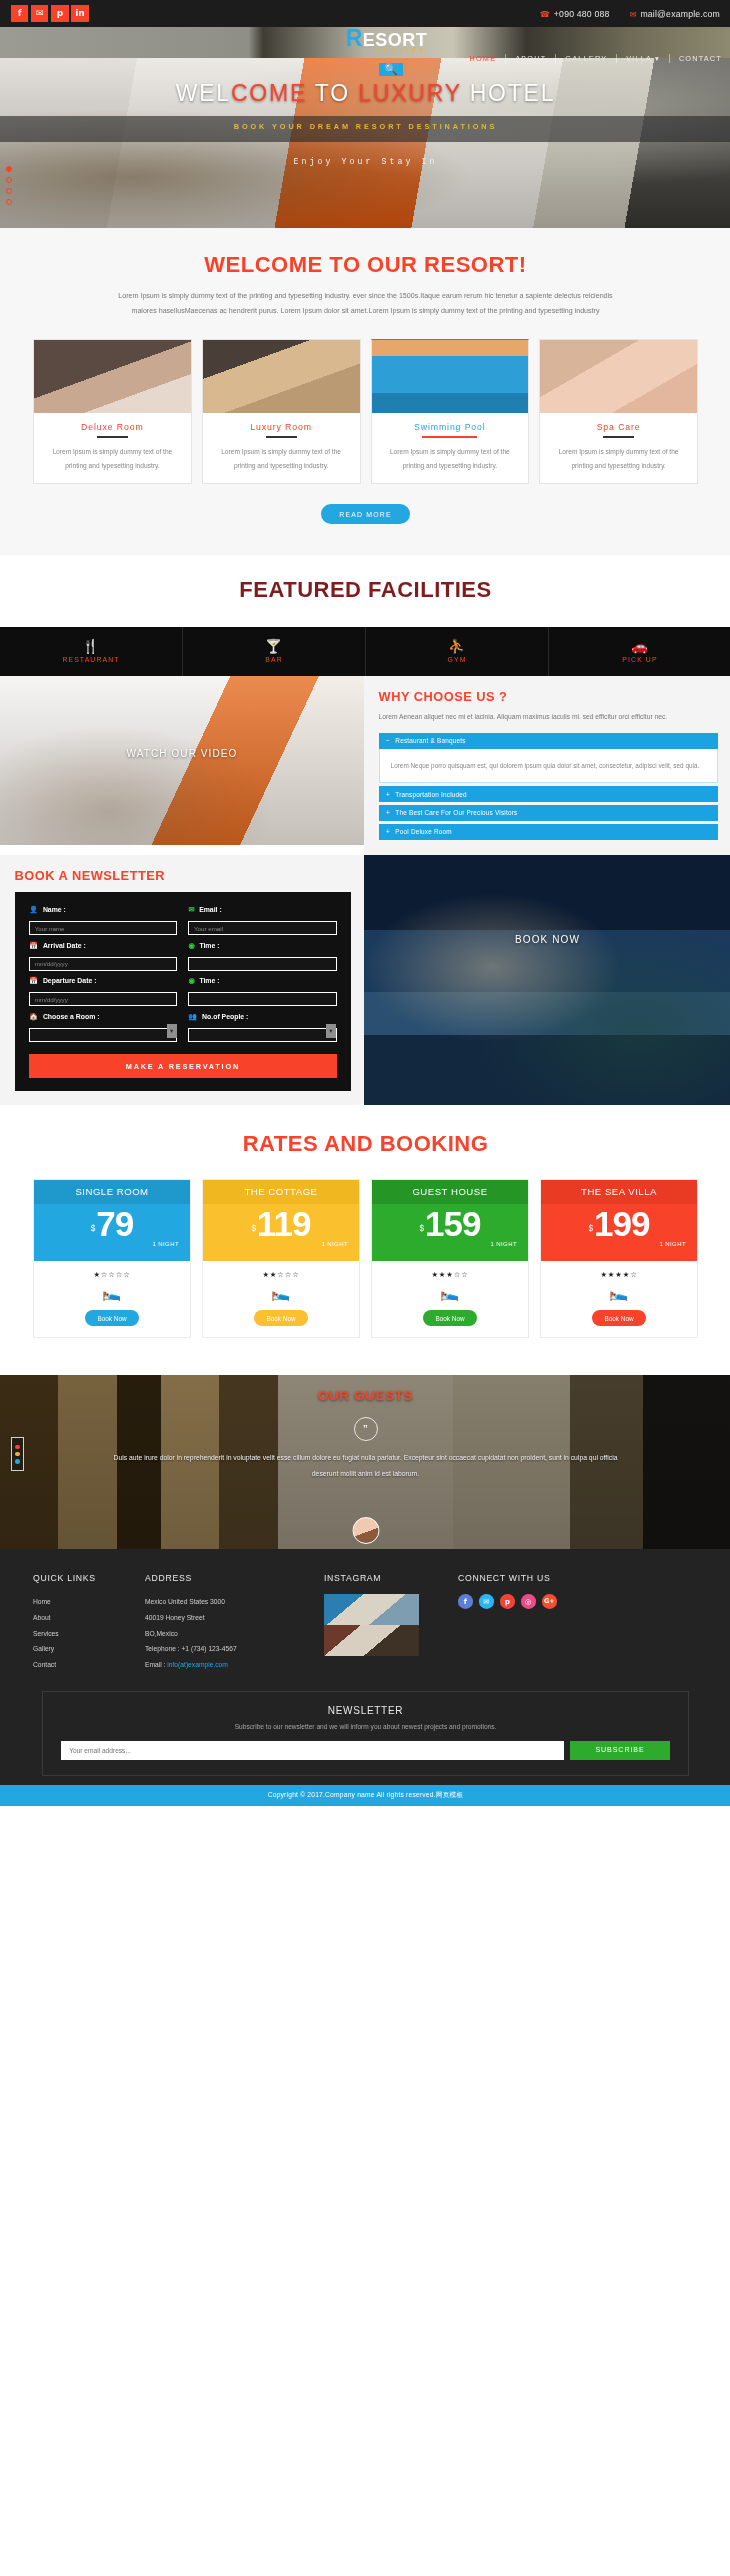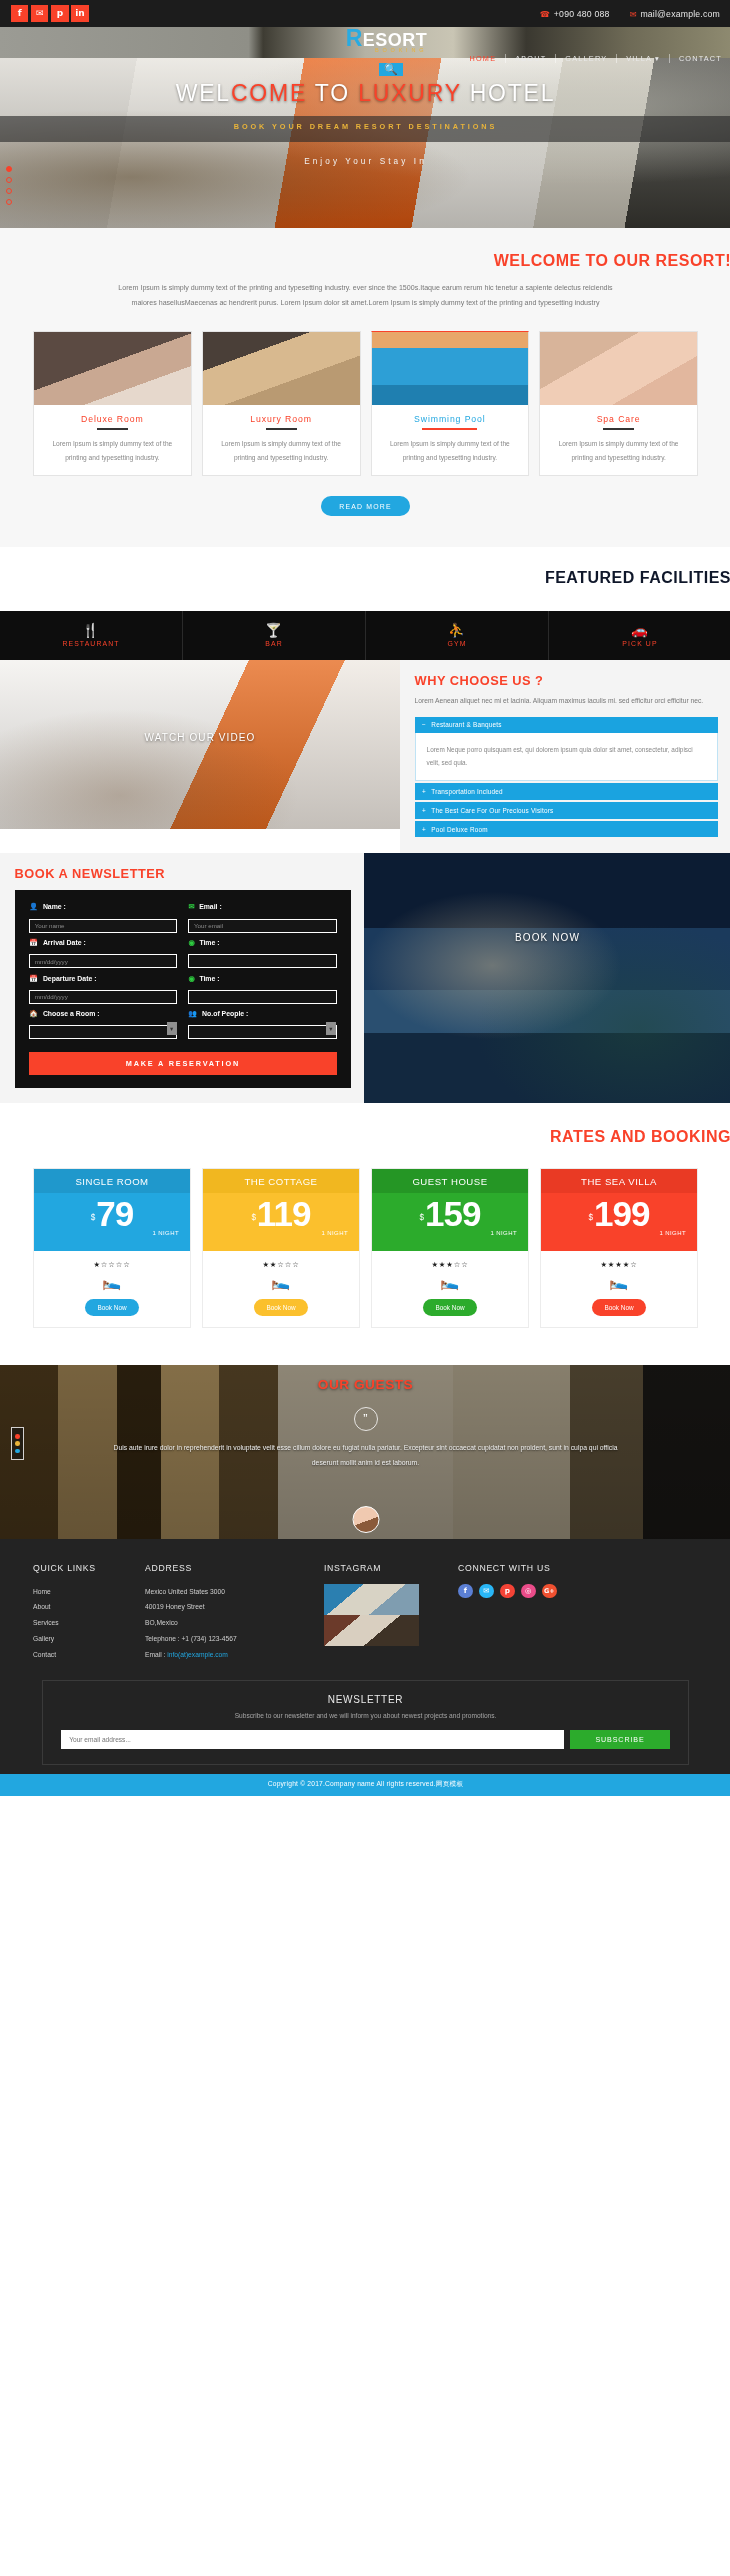--- a/index.html
+++ b/index.html
@@ -70,27 +70,27 @@
   .hero-strip {
     position:absolute; top:58px; left:0; right:0; height:25.6px;
     background:rgba(40,40,40,.62); z-index:2;
   }
   .hero-sub {
     position:absolute; top:64px; left:0; right:0; text-align:center;
     font-size:7.3px; letter-spacing:2.9px; color:#e8b33a; z-index:3; font-weight:bold;
   }
   .hero-sub2 {
     position:absolute; top:99px; left:0; right:0; text-align:center;
-    font-size:8.2px; letter-spacing:3.1px; color:#f2f2f2; z-index:3;
+    font-size:8.2px; letter-spacing:3.1px; color:#f2f2f2; z-index:3;font-family:Liberation Mono, monospace;
   }
 
   
   .welcome { background:#f7f7f7; padding:24px 0 31px; }
-  .sec-title { text-align:right; font-size:16px; letter-spacing:0.5px; color:#f9422a; font-weight:bold;}
-  .sec-title.green { color:#0f172a; }
+  .sec-title { text-align:center; font-size:22px; letter-spacing:0.5px; color:#f9422a; font-weight:bold;}
+  .sec-title.green { color:#7f1d1d; }
   .lead {
     max-width:512px; margin:11px auto 0; text-align:center;
     font-size:7.1px; line-height:2.1; color:#777;
   }
 
   
   .cards { display:flex; gap:10px; justify-content:center; margin-top:20px; padding:0 33px; }
   .card { flex:1; background:#fff; border:0.9px solid #e4e4e4; text-align:center; padding-bottom:11px; }
   .card.hl { border-top:1.8px solid #f9422a; }
   .card .thumb { height:73px; width:100%; }
@@ -115,21 +115,21 @@
   .facilities { display:flex; background:#0d0d0d; height:49px; }
   .fac { flex:1; border-right:0.9px solid #2a2a2a; display:flex; flex-direction:column;
          align-items:center; justify-content:center; gap:2.7px; }
   .fac:last-child { border-right:none; }
   .fac .ico { color:#fff; font-size:13.7px; line-height:1; font-family:"DejaVu Sans", sans-serif;}
   .fac .lbl { color:#f9422a; font-size:6.9px; letter-spacing:1.1px; }
 
   
   .row2 { display:flex; }
   .video {
-    width:400px; height:169px; position:relative;
+    width:364px; height:169px; position:relative;
     background:
       linear-gradient(115deg,#f3f1ee 0 52%, #e66a1f 52% 72%, #efe9e2 72% 100%);
   }
   .video::after{
     content:""; position:absolute; inset:0;
     background:
       radial-gradient(ellipse at 30% 80%, rgba(120,90,60,.35), transparent 45%),
       linear-gradient(180deg, rgba(255,255,255,.22), rgba(0,0,0,.18));
   }
   .video-label {

